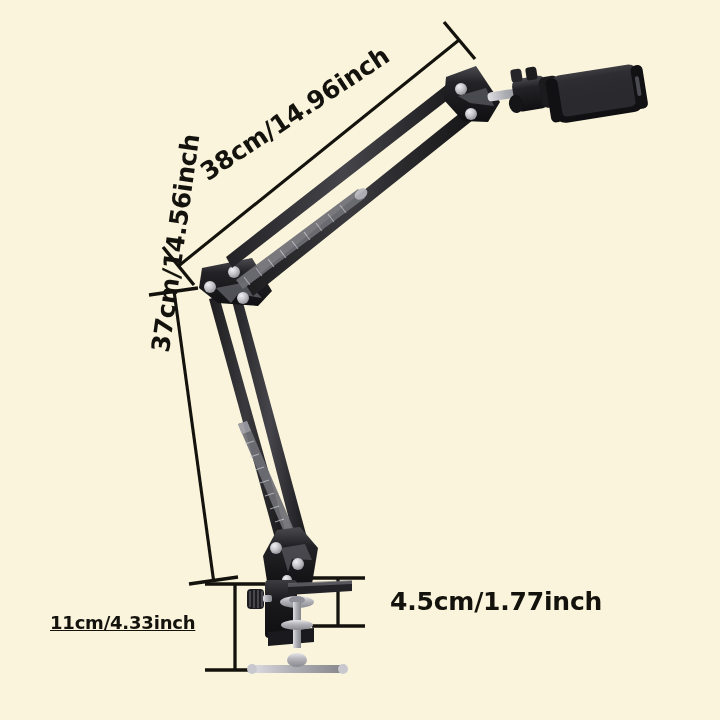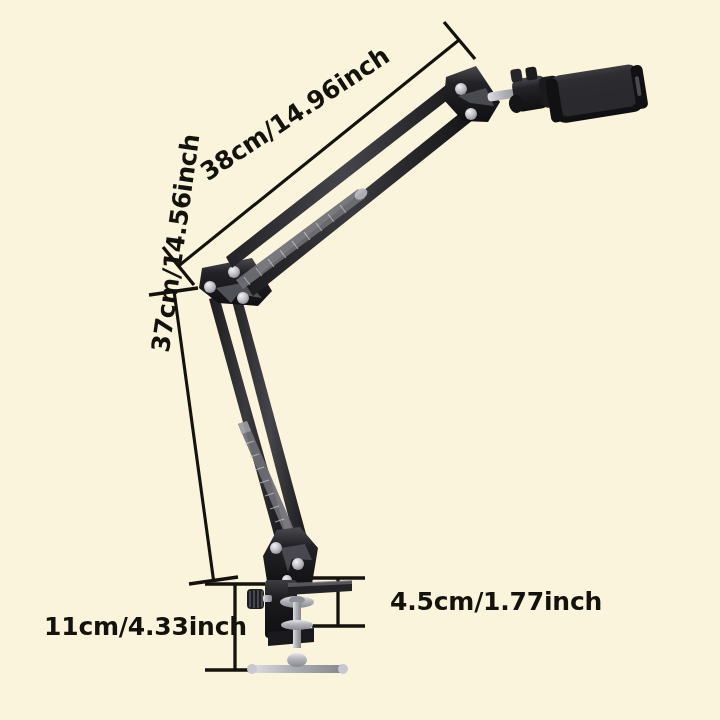--- a/index.html
+++ b/index.html
@@ -42,23 +42,24 @@
     transform-origin: left center;
   }
   #label-lower-arm {
     left: 146px;
     top: 350px;
     font-size: 25px;
     transform: rotate(-82deg);
     transform-origin: left top;
   }
   #label-base-width {
-    left: 44px;
+    left: 50px;
     top: 612px;
-    font-size: 25px;
+    font-size: 18px;
+    text-decoration: underline;
   }
   #label-clamp-depth {
     left: 390px;
     top: 587px;
     font-size: 25px;
   }
 </style>
 </head>
 <body>
 

